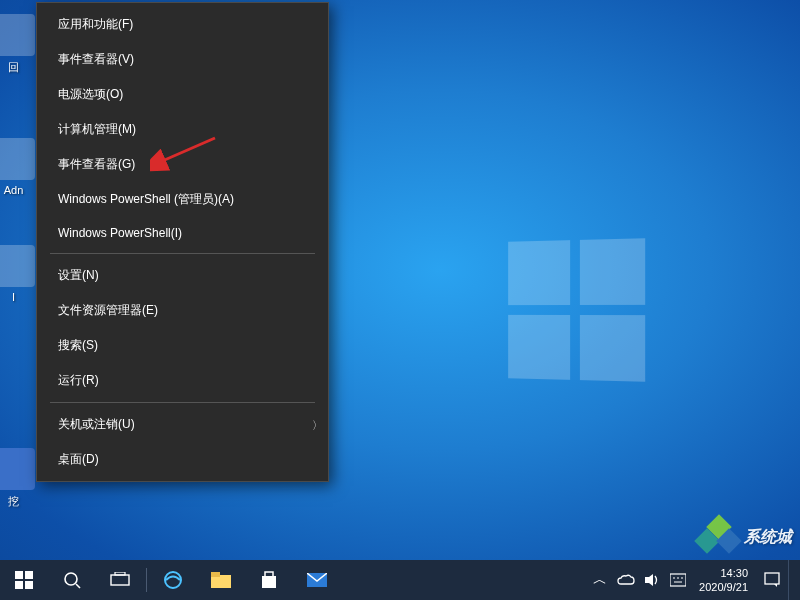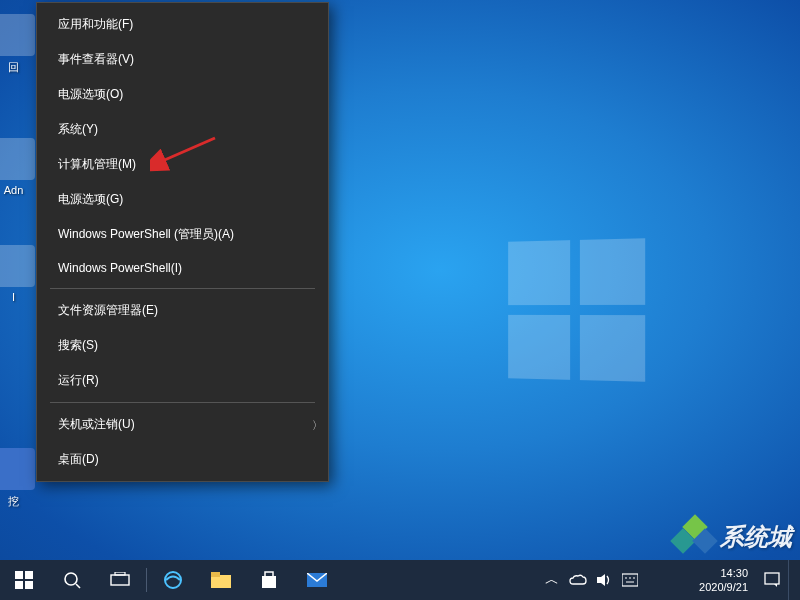--- a/index.html
+++ b/index.html
@@ -86,38 +86,37 @@
     width: 26px; height: 40px;
     display: flex; align-items: center; justify-content: center;
     font-size: 14px;
   }
   .clock {
     display: flex; flex-direction: column;
     align-items: flex-end; justify-content: center;
     font-size: 11px; line-height: 14px;
     padding: 0 8px;
     height: 24px;
-    margin-left: 48px;
   }
   .show-desktop { width: 6px; height: 40px; border-left: 1px solid #3a4c66; }
   
   .start-icon {
     width: 18px; height: 18px;
     display: grid;
     grid-template-columns: 1fr 1fr;
     grid-template-rows: 1fr 1fr;
     gap: 2px;
   }
   .start-icon span { background: #fff; }
   
   .watermark {
     position: absolute;
     right: 8px; bottom: 44px;
     display: flex; align-items: center;
-    color: #fff; font-size: 24px; font-weight: bold;
+    color: #fff; font-size: 16px; font-weight: bold;
     font-style: italic;
     text-shadow: 1px 1px 3px rgba(0,0,0,.4);
     opacity: .92;
   }
   .wm-cubes {
     position: relative; width: 44px; height: 38px; margin-right: 4px;
   }
   .wm-cube {
     position: absolute; width: 18px; height: 18px;
     transform: rotate(45deg);
@@ -157,37 +156,37 @@
     <div class="ctx-item">
         <span>应用和功能(F)</span>
       </div>
     <div class="ctx-item">
         <span>事件查看器(V)</span>
       </div>
     <div class="ctx-item">
         <span>电源选项(O)</span>
       </div>
     <div class="ctx-item">
-        <span>系统(Y)</span>
-      </div>
-    <div class="ctx-item">
         <span>计算机管理(M)</span>
       </div>
     <div class="ctx-item">
-        <span>电源选项(G)</span>
+        <span>事件查看器(G)</span>
       </div>
     <div class="ctx-item">
         <span>Windows PowerShell (管理员)(A)</span>
       </div>
     <div class="ctx-item">
         <span>Windows PowerShell(I)</span>
       </div>
 
     <div class="ctx-sep"></div>
 
+    <div class="ctx-item">
+        <span>设置(N)</span>
+      </div>
     <div class="ctx-item">
         <span>文件资源管理器(E)</span>
       </div>
     <div class="ctx-item">
         <span>搜索(S)</span>
       </div>
     <div class="ctx-item">
         <span>运行(R)</span>
       </div>
 

